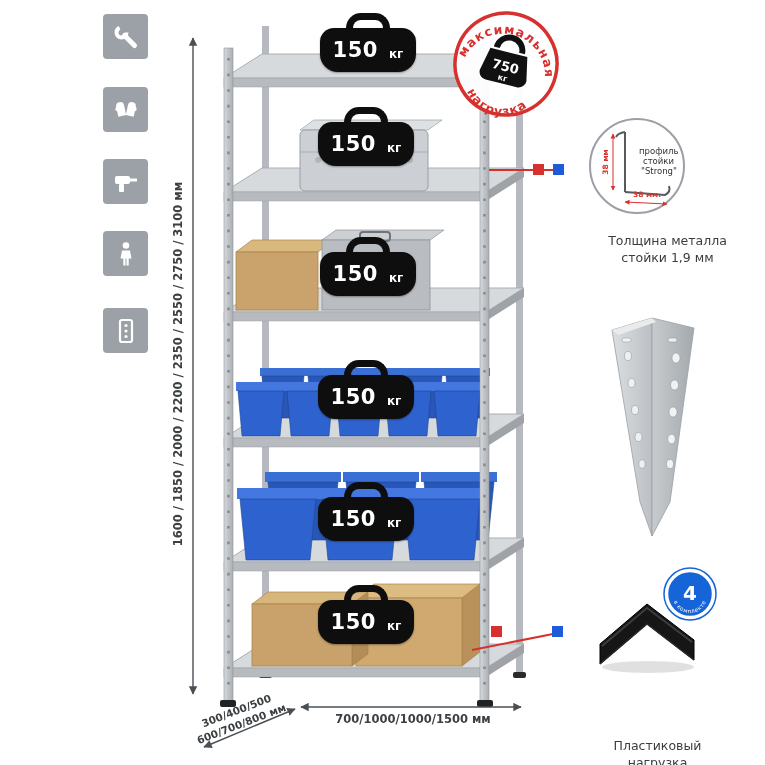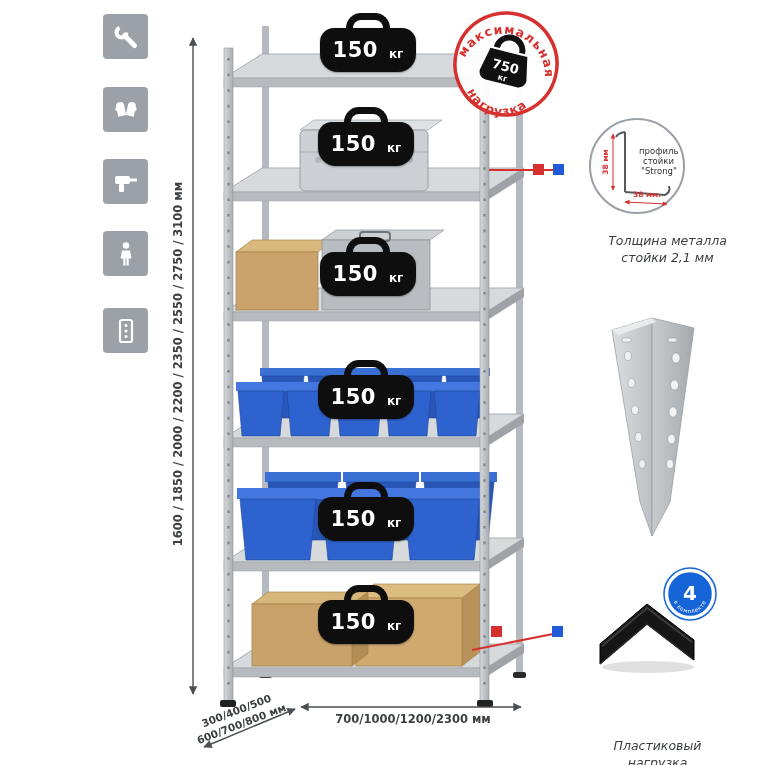--- a/index.html
+++ b/index.html
@@ -24,21 +24,21 @@
 
   
   .dim-heights{position:absolute;left:-62px;top:357px;width:480px;text-align:center;
                transform:rotate(-90deg);font-size:11.5px;font-weight:bold;color:#3c4043;white-space:nowrap;}
   .dim-width{position:absolute;left:308px;top:712px;width:210px;text-align:center;
              font-size:11.5px;font-weight:bold;color:#3c4043;}
   .dim-depth{position:absolute;left:172px;top:704px;width:134px;text-align:center;
              transform:rotate(-21deg);font-size:10.5px;font-weight:bold;color:#3c4043;line-height:1.3;}
 
   
-  .caption{position:absolute;text-align:center;color:#3a3d40;font-size:12.5px;line-height:1.35;font-style:italic;}
+  .caption{position:absolute;text-align:center;color:#3a3d40;font-size:12.5px;line-height:1.35;}
   .caption-profile{left:580px;top:233px;width:175px;}
   .caption-foot{left:575px;top:702px;width:165px;margin-top:36px;}
 </style>
 </head>
 <body>
 
 <div class="canvas">
 
   <svg class="scene" width="765" height="765" viewBox="0 0 765 765">
     <defs>
@@ -363,28 +363,28 @@
   <div class="weight-badge" style="left:318px;top:497px">
     <span class="weight-value">150</span>
     <span class="weight-unit">кг</span>
   </div>
   <div class="weight-badge" style="left:318px;top:600px">
     <span class="weight-value">150</span>
     <span class="weight-unit">кг</span>
   </div>
 
   <div class="dim-heights">1600 / 1850 / 2000 / 2200 / 2350 / 2550 / 2750 / 3100 мм</div>
-  <div class="dim-width">700/1000/1200/2300 мм</div>
+  <div class="dim-width">700/1000/1000/1500 мм</div>
   <div class="dim-depth">
     <div>300/400/500</div>
     <div>600/700/800 мм</div>
   </div>
 
   <div class="caption caption-profile">
     <div>Толщина металла</div>
-    <div>стойки 2,1 мм</div>
+    <div>стойки 1,9 мм</div>
   </div>
   <div class="caption caption-foot">
     <div>Пластиковый</div>
     <div>нагрузка</div>
   </div>
 
 </div>
 
 </body></html>

